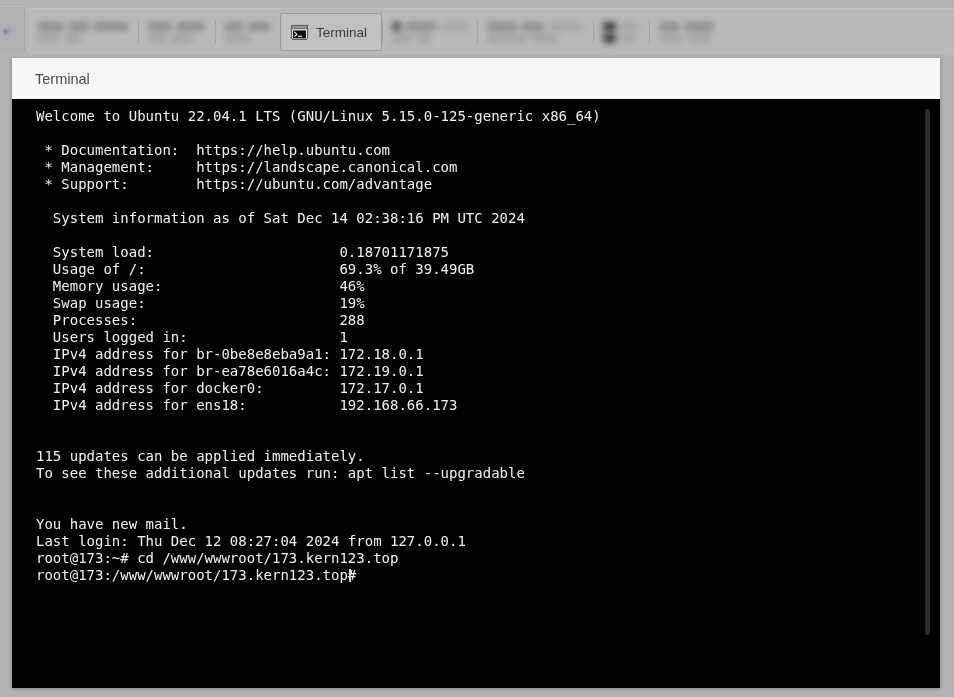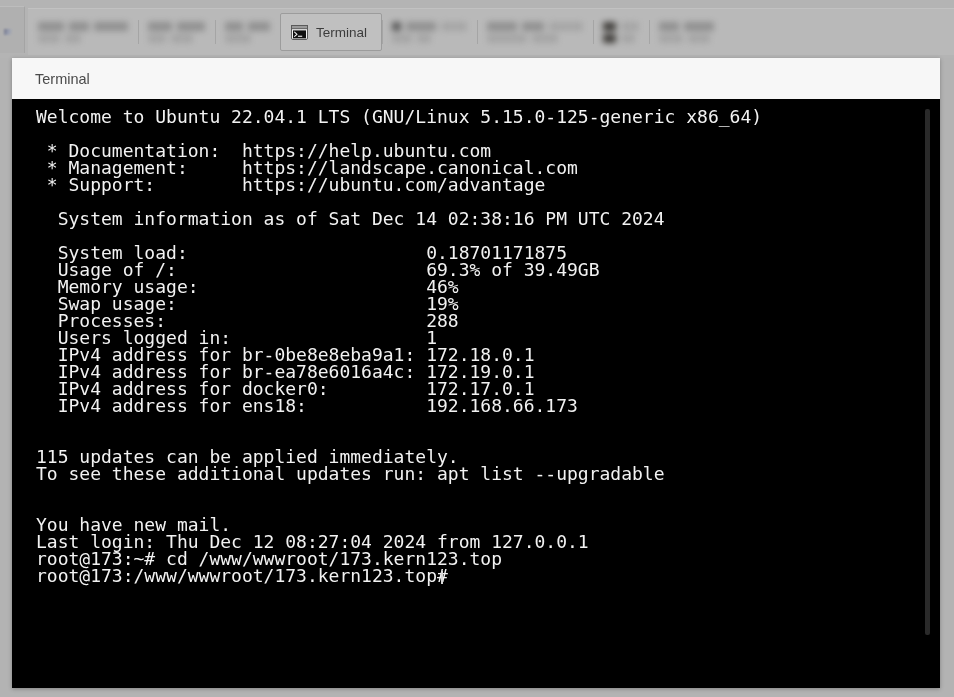--- a/index.html
+++ b/index.html
@@ -155,21 +155,21 @@
     overflow: hidden;
   }
 
   .term-body {
     position: absolute;
     left: 24px;
     top: 9px;
     right: 26px;
     white-space: pre;
     font-family: "DejaVu Sans Mono", "Liberation Mono", monospace;
-    font-size: 18px;
+    font-size: 14px;
     line-height: 17px;
     color: #f2f2f2;
     letter-spacing: 0px;
   }
 
   .term-line { min-height: 17px; }
 
   .cursor {
     display: inline-block;
     width: 2px;

